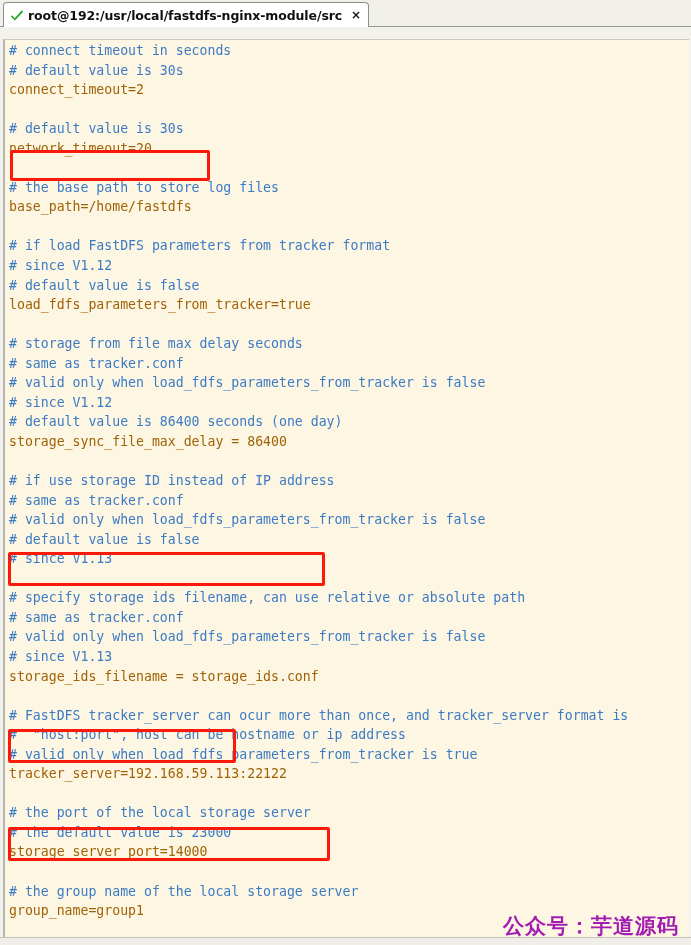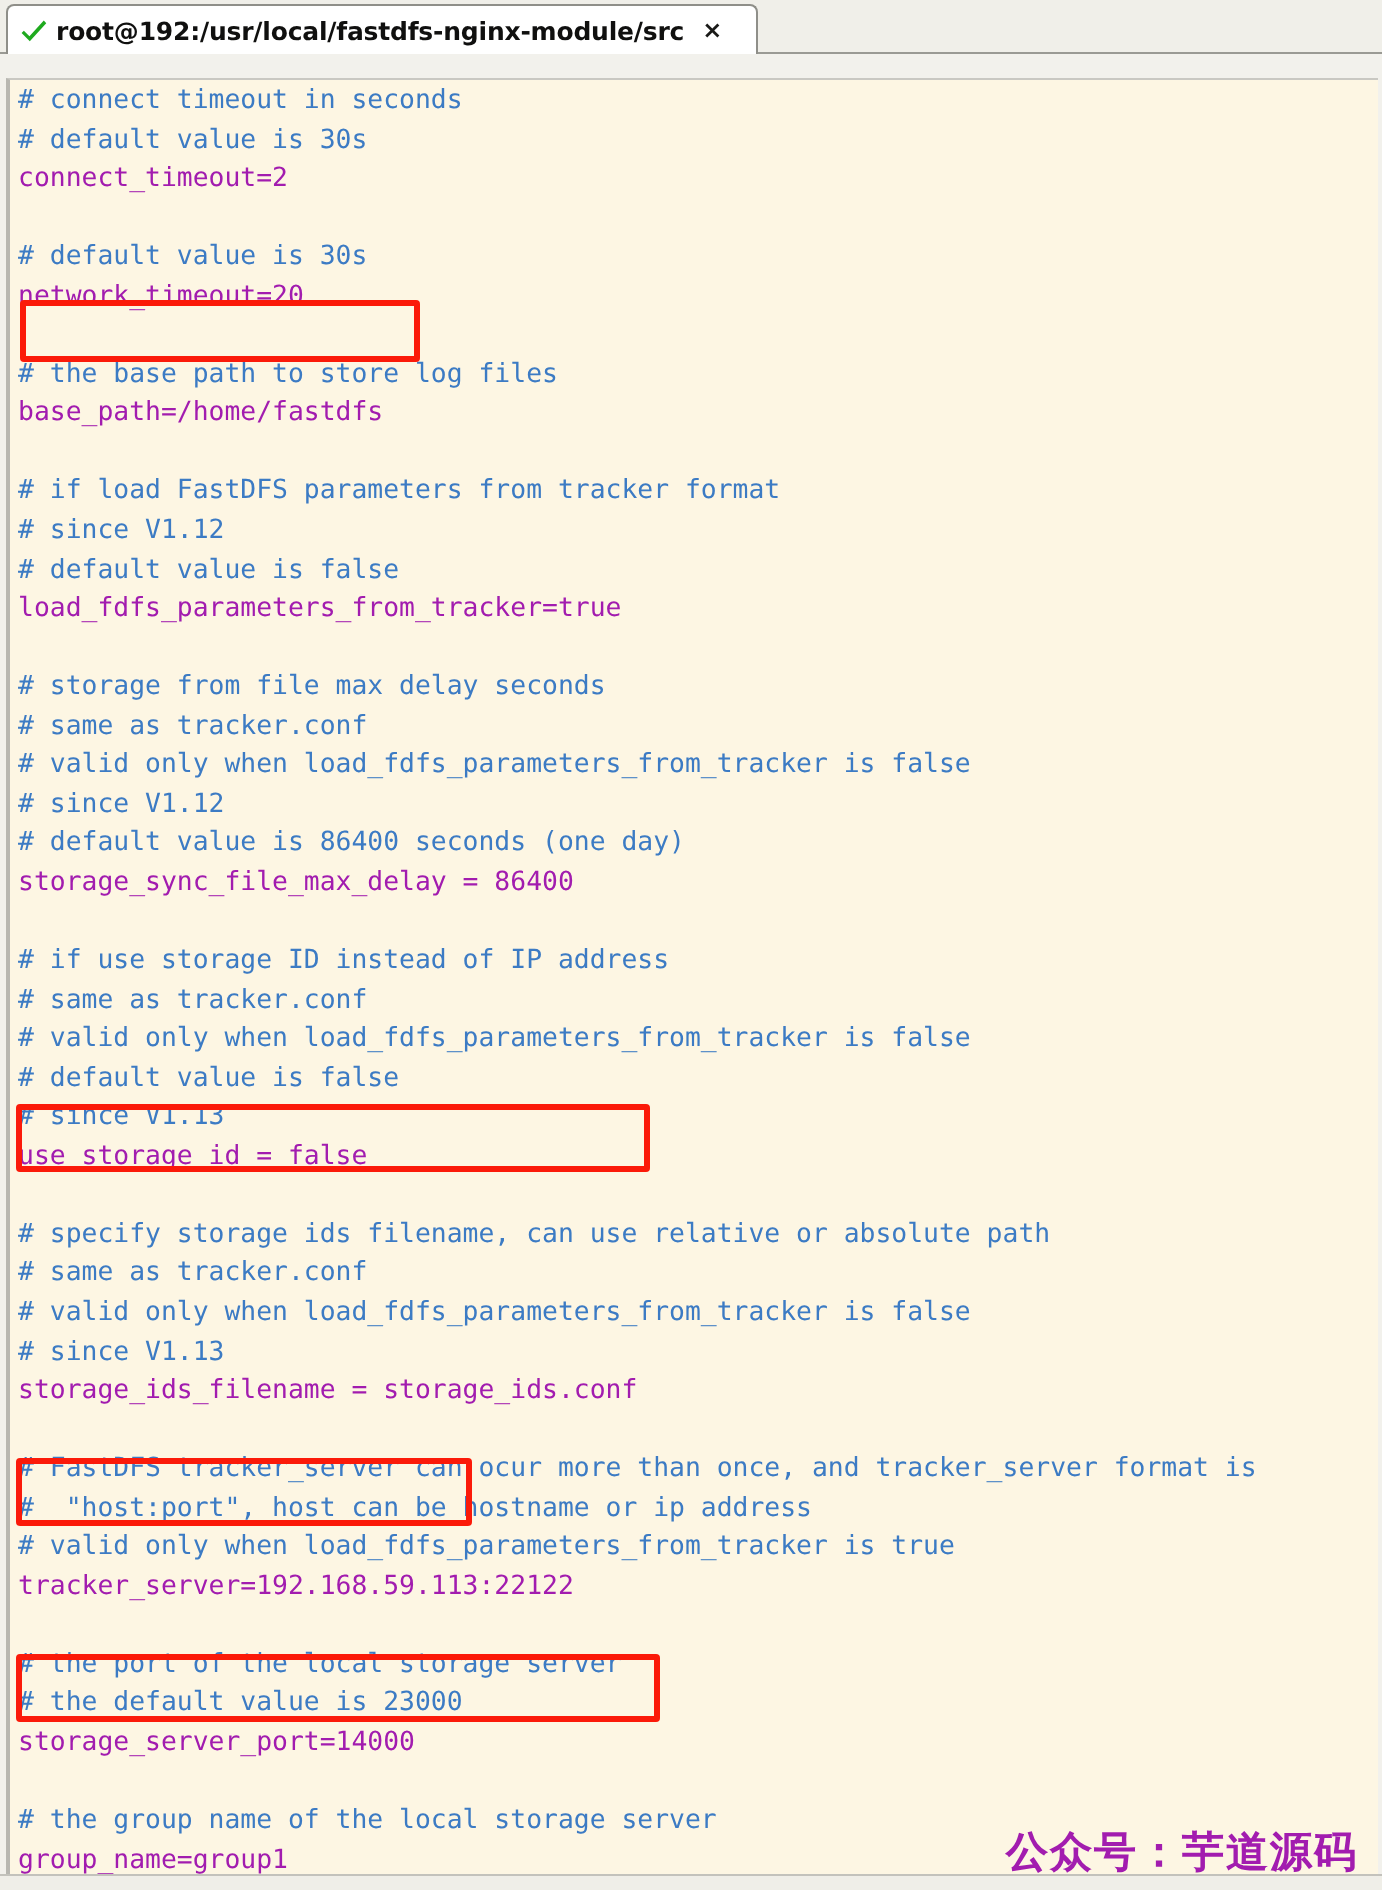--- a/index.html
+++ b/index.html
@@ -32,21 +32,21 @@
     border-bottom: 1px solid #9a9a94;
     box-sizing: border-box;
   }
   .tab {
     position: absolute;
     left: 3px;
     top: 2px;
     height: 25px;
     display: flex;
     align-items: center;
-    padding: 0 17px 0 6px;
+    padding: 0 7px 0 6px;
     background: #ffffff;
     border: 1px solid #8f8f89;
     border-bottom: none;
     border-radius: 4px 4px 0 0;
     box-sizing: border-box;
   }
   .tab-check {
     width: 14px;
     height: 14px;
     margin-right: 4px;
@@ -101,21 +101,21 @@
   .line {
     height: 19.55px;
     line-height: 19.55px;
     font-family: "DejaVu Sans Mono", monospace;
     font-size: 13.2px;
     white-space: pre;
     color: #2b2b28;
     letter-spacing: 0px;
   }
   .line.c { color: #3c7bc4; }
-  .line.k { color: #a21caf; }
+  .line.k { color: #a16207; }
 
   
   .hl {
     position: absolute;
     border: 3px solid #fb1a09;
     border-radius: 2px;
     box-sizing: border-box;
     pointer-events: none;
     background: transparent;
   }
@@ -183,21 +183,20 @@
           <div class="line c"># valid only when load_fdfs_parameters_from_tracker is false</div>
           <div class="line c"># since V1.12</div>
           <div class="line c"># default value is 86400 seconds (one day)</div>
           <div class="line k">storage_sync_file_max_delay = 86400</div>
           <div class="line k"></div>
           <div class="line c"># if use storage ID instead of IP address</div>
           <div class="line c"># same as tracker.conf</div>
           <div class="line c"># valid only when load_fdfs_parameters_from_tracker is false</div>
           <div class="line c"># default value is false</div>
           <div class="line c"># since V1.13</div>
-          <div class="line k">use_storage_id = false</div>
           <div class="line k"></div>
           <div class="line c"># specify storage ids filename, can use relative or absolute path</div>
           <div class="line c"># same as tracker.conf</div>
           <div class="line c"># valid only when load_fdfs_parameters_from_tracker is false</div>
           <div class="line c"># since V1.13</div>
           <div class="line k">storage_ids_filename = storage_ids.conf</div>
           <div class="line k"></div>
           <div class="line c"># FastDFS tracker_server can ocur more than once, and tracker_server format is</div>
           <div class="line c">#  "host:port", host can be hostname or ip address</div>
           <div class="line c"># valid only when load_fdfs_parameters_from_tracker is true</div>

